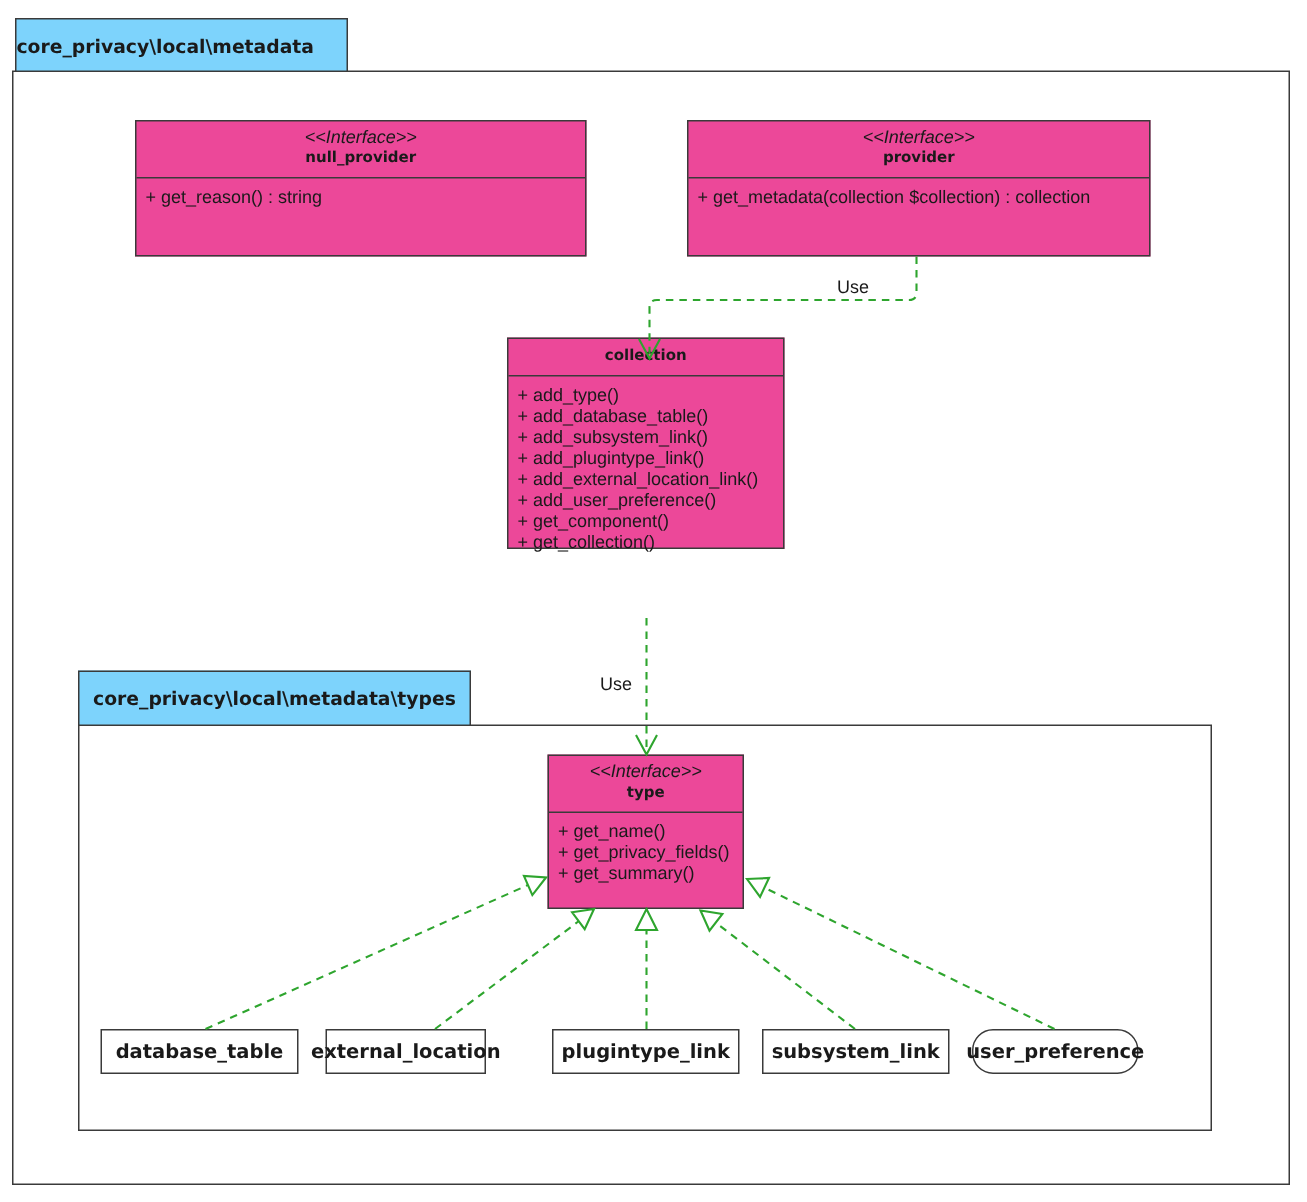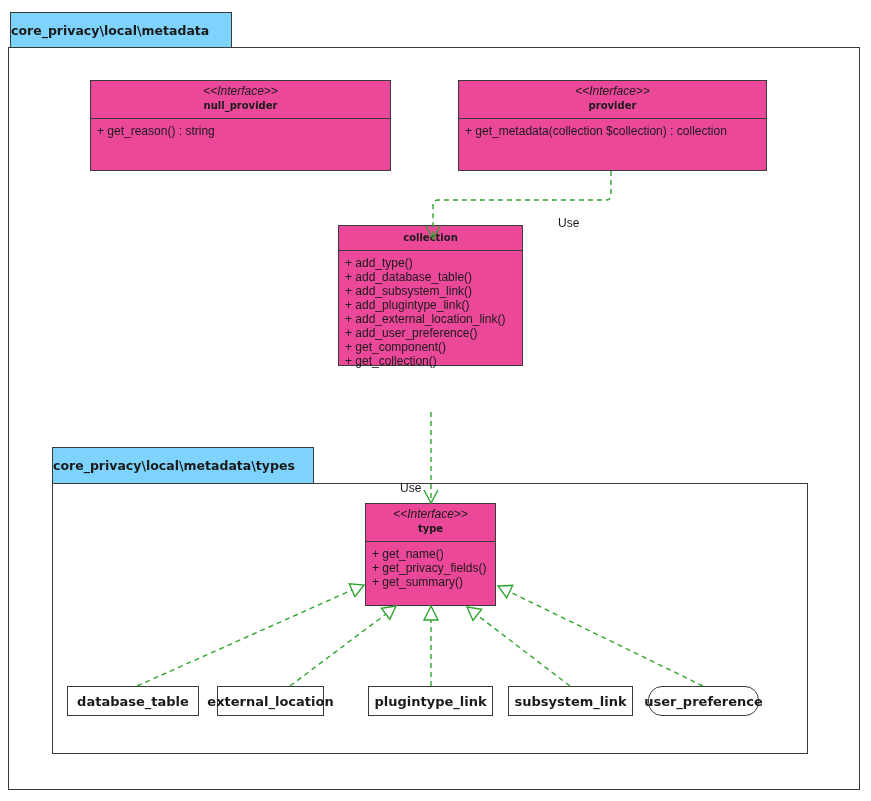--- a/index.html
+++ b/index.html
@@ -37,35 +37,35 @@
     position:absolute;border:1.4px solid #3a3a3a;background:#ffffff;
     box-sizing:border-box;z-index:3;display:flex;align-items:center;justify-content:center;
     font-family:"DejaVu Sans",sans-serif;font-weight:bold;font-size:13px;white-space:nowrap;
   }
   
   svg.edges{position:absolute;left:0;top:0;z-index:4;pointer-events:none;}
   .dash{fill:none;stroke:#2ea52e;stroke-width:1.4;stroke-dasharray:5 4;}
   .vhead{fill:none;stroke:#2ea52e;stroke-width:1.4;}
   .tri{fill:#ffffff;stroke:#2ea52e;stroke-width:1.4;}
   .use-label{
-    position:absolute;z-index:5;font-size:12px;color:#1a1a1a;white-space:nowrap;margin-top:32px;
+    position:absolute;z-index:5;font-size:12px;color:#1a1a1a;white-space:nowrap;
   }
 </style>
 </head>
 <body>
 
 <div id="canvas">
 
   <div class="pkg-body" style="left:8px;top:47px;width:852px;height:743px;"></div>
   <div class="pkg-tab" style="left:10px;top:12px;width:222px;height:36px;">
     <span>core_privacy\local\metadata</span>
   </div>
 
   <div class="pkg-body" style="left:52px;top:483px;width:756px;height:271px;"></div>
-  <div class="pkg-tab" style="left:52px;top:447px;width:262px;height:37px;">
+  <div class="pkg-tab" style="left:52px;top:447px;width:262px;height:37px;justify-content:center;">
     <span>core_privacy\local\metadata\types</span>
   </div>
 
   <div class="cls" style="left:90px;top:80px;width:301px;height:91px;">
     <div class="cls-head">
       <div class="stereo">&lt;&lt;Interface&gt;&gt;</div>
       <div class="cname">null_provider</div>
     </div>
     <div class="cls-methods">
       <div class="mline">+ get_reason() : string</div>

